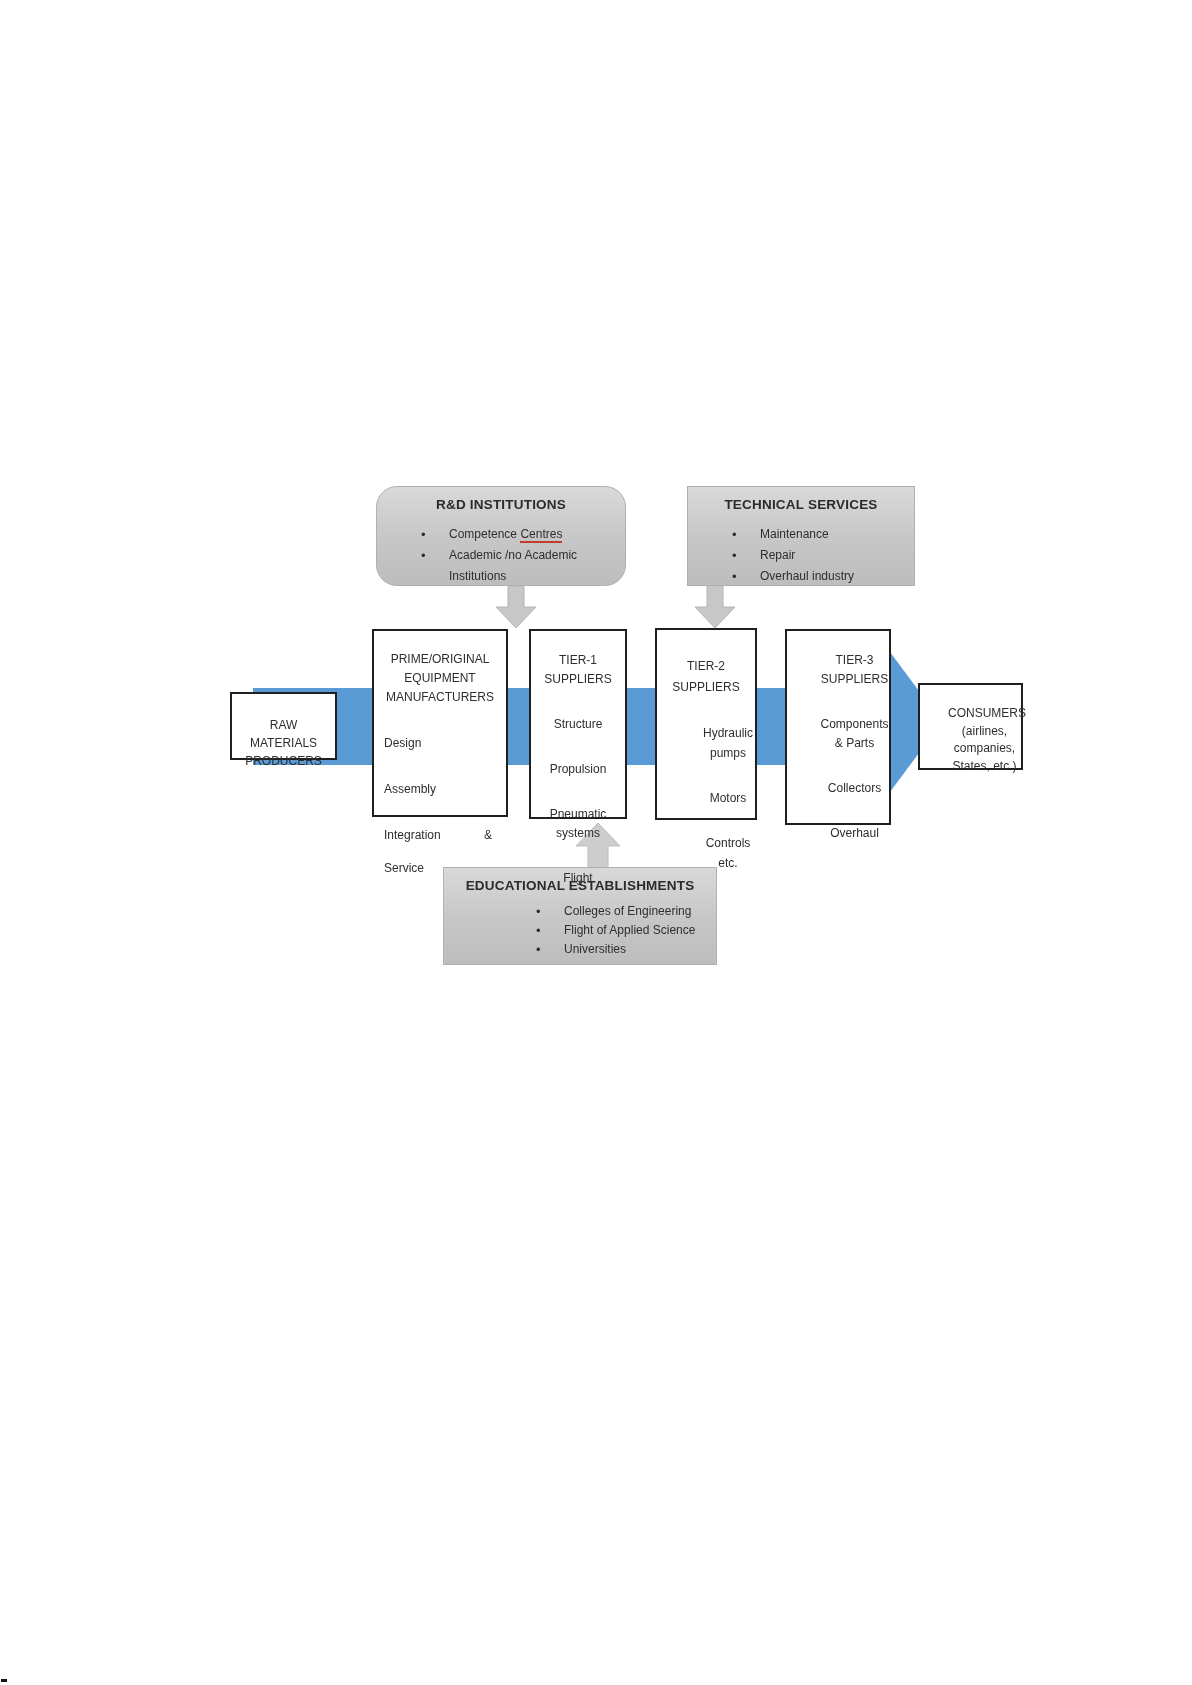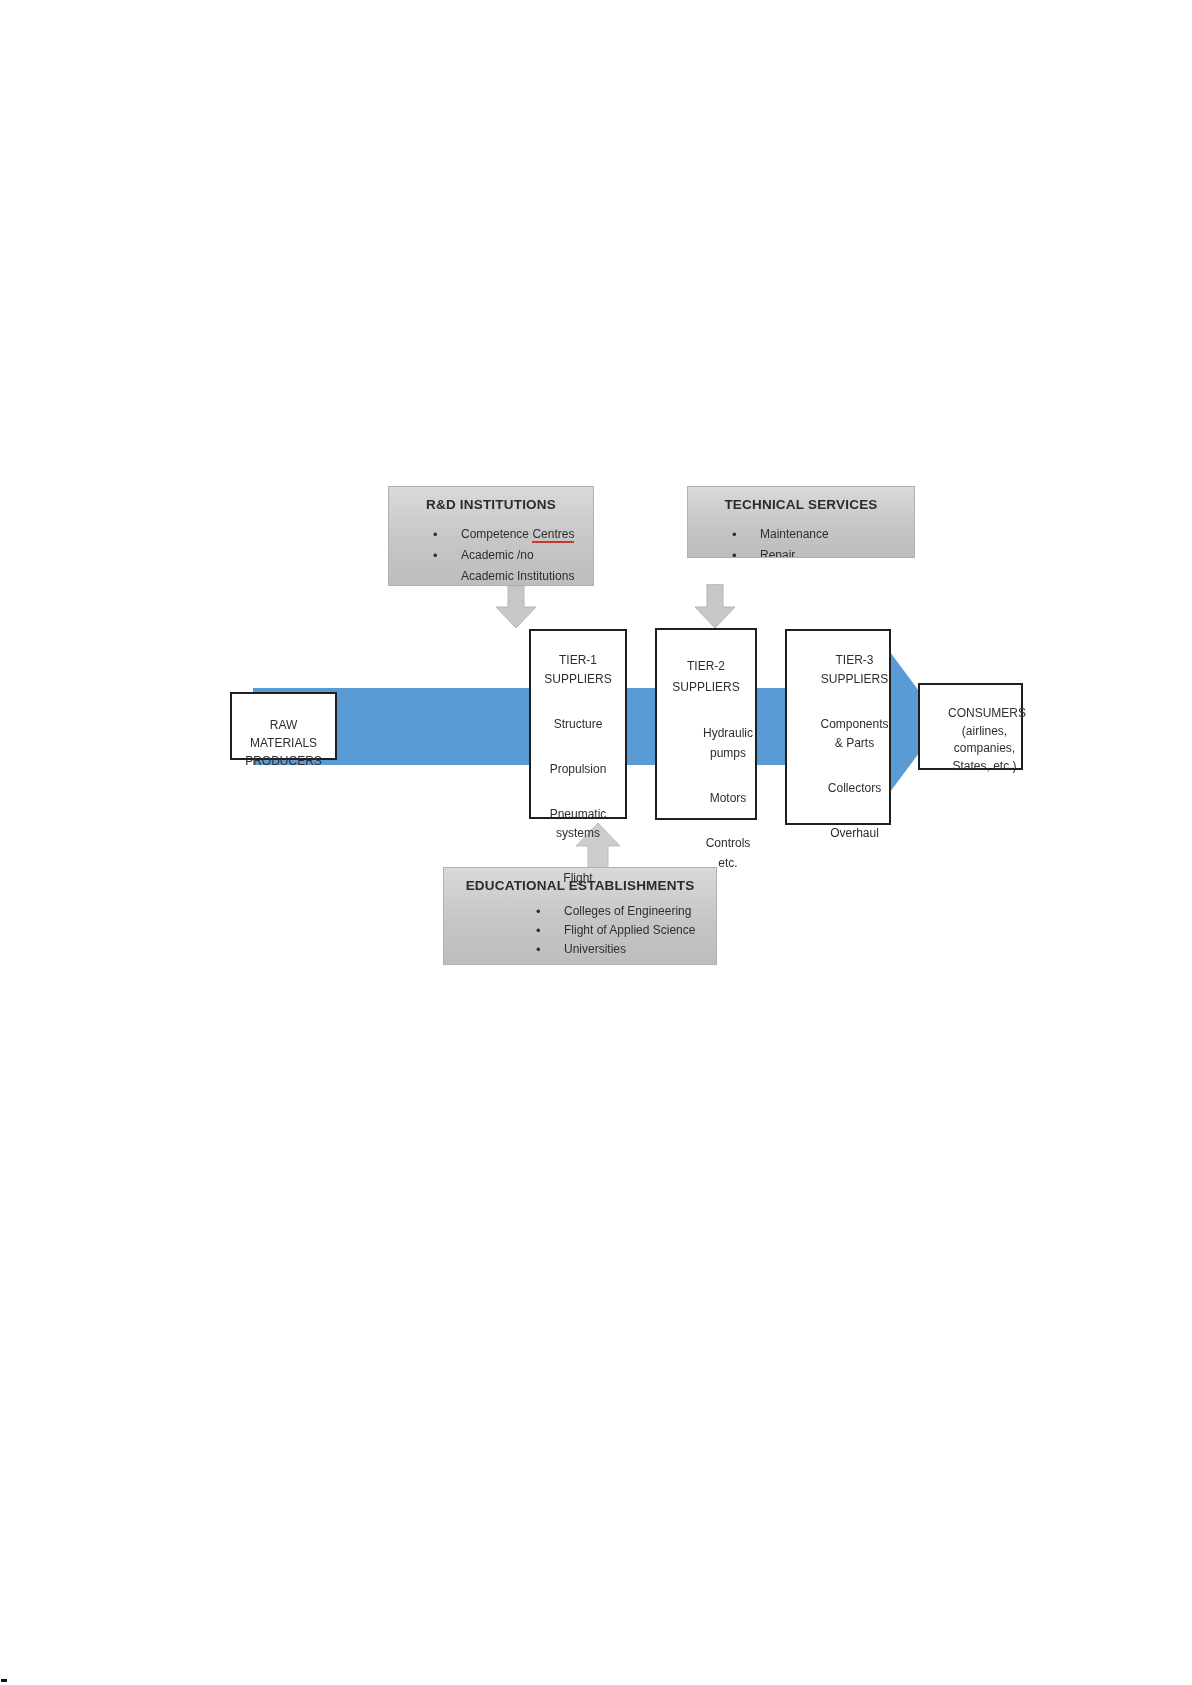--- a/index.html
+++ b/index.html
@@ -57,29 +57,29 @@
   <svg class="arrow" style="left:496px;top:586px;" width="40" height="42" viewBox="0 0 40 42">
     <polygon points="12,0 28,0 28,21 40,21 20,42 0,21 12,21" fill="#c7c7c7" stroke="#b5b5b5" stroke-width="1"></polygon>
   </svg>
   <svg class="arrow" style="left:695px;top:584px;" width="40" height="44" viewBox="0 0 40 44">
     <polygon points="12,0 28,0 28,23 40,23 20,44 0,23 12,23" fill="#c7c7c7" stroke="#b5b5b5" stroke-width="1"></polygon>
   </svg>
   <svg class="arrow" style="left:576px;top:823px;" width="44" height="45" viewBox="0 0 44 45">
     <polygon points="22,0 44,23 32,23 32,45 12,45 12,23 0,23" fill="#cdcdcd" stroke="#bdbdbd" stroke-width="1"></polygon>
   </svg>
 
-  <div class="callout" style="left:388px;top:486px;width:206px;height:100px;">
+  <div class="callout" style="left:376px;top:486px;width:250px;height:100px;border-radius:21px;">
     <div class="callout-title">R&amp;D INSTITUTIONS</div>
     <ul>
       <li><span>Competence </span><span class="misspell">Centres</span></li>
       <li>Academic /no Academic Institutions</li>
     </ul>
   </div>
 
-  <div class="callout" style="left:687px;top:486px;width:228px;height:72px;">
+  <div class="callout" style="left:687px;top:486px;width:228px;height:100px;">
     <div class="callout-title">TECHNICAL SERVICES</div>
     <ul>
       <li>Maintenance</li>
       <li>Repair</li>
       <li>Overhaul industry</li>
     </ul>
   </div>
 
   <div class="callout edu" style="left:443px;top:867px;width:274px;height:98px;">
     <div class="callout-title">EDUCATIONAL ESTABLISHMENTS</div>
@@ -89,20 +89,32 @@
       <li>Universities</li>
     </ul>
   </div>
 
   <div class="node" style="left:230px;top:692px;width:107px;height:68px;">
     <div class="raw-title">RAW
 MATERIALS
 PRODUCERS</div>
   </div>
 
+  <div class="node prime" style="left:372px;top:629px;width:136px;height:188px;">
+    <div class="node-title">PRIME/ORIGINAL
+EQUIPMENT
+MANUFACTURERS</div>
+    <div class="node-item">Design</div>
+    <div class="node-item">Assembly</div>
+    <div class="split-row">
+      <span>Integration</span>
+      <span>&amp;</span>
+    </div>
+    <div class="follow-row">Service</div>
+  </div>
 
   <div class="node" style="left:529px;top:629px;width:98px;height:190px;">
     <div class="node-title">TIER-1
 SUPPLIERS</div>
     <div class="node-item">Structure</div>
     <div class="node-item">Propulsion</div>
     <div class="node-item">Pneumatic
 systems</div>
     <div class="node-item">Flight</div>
   </div>

